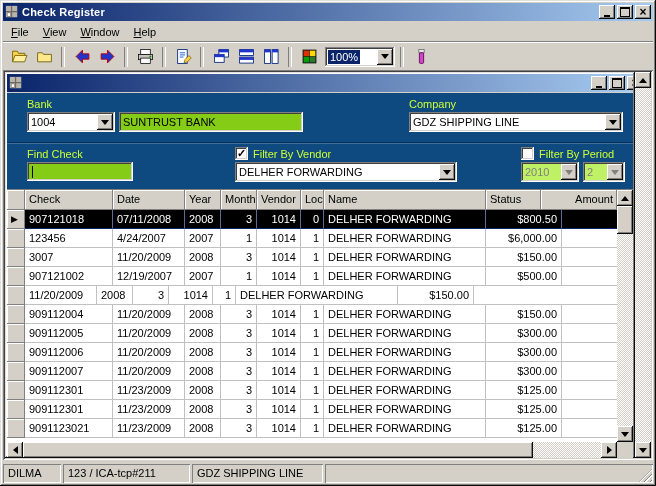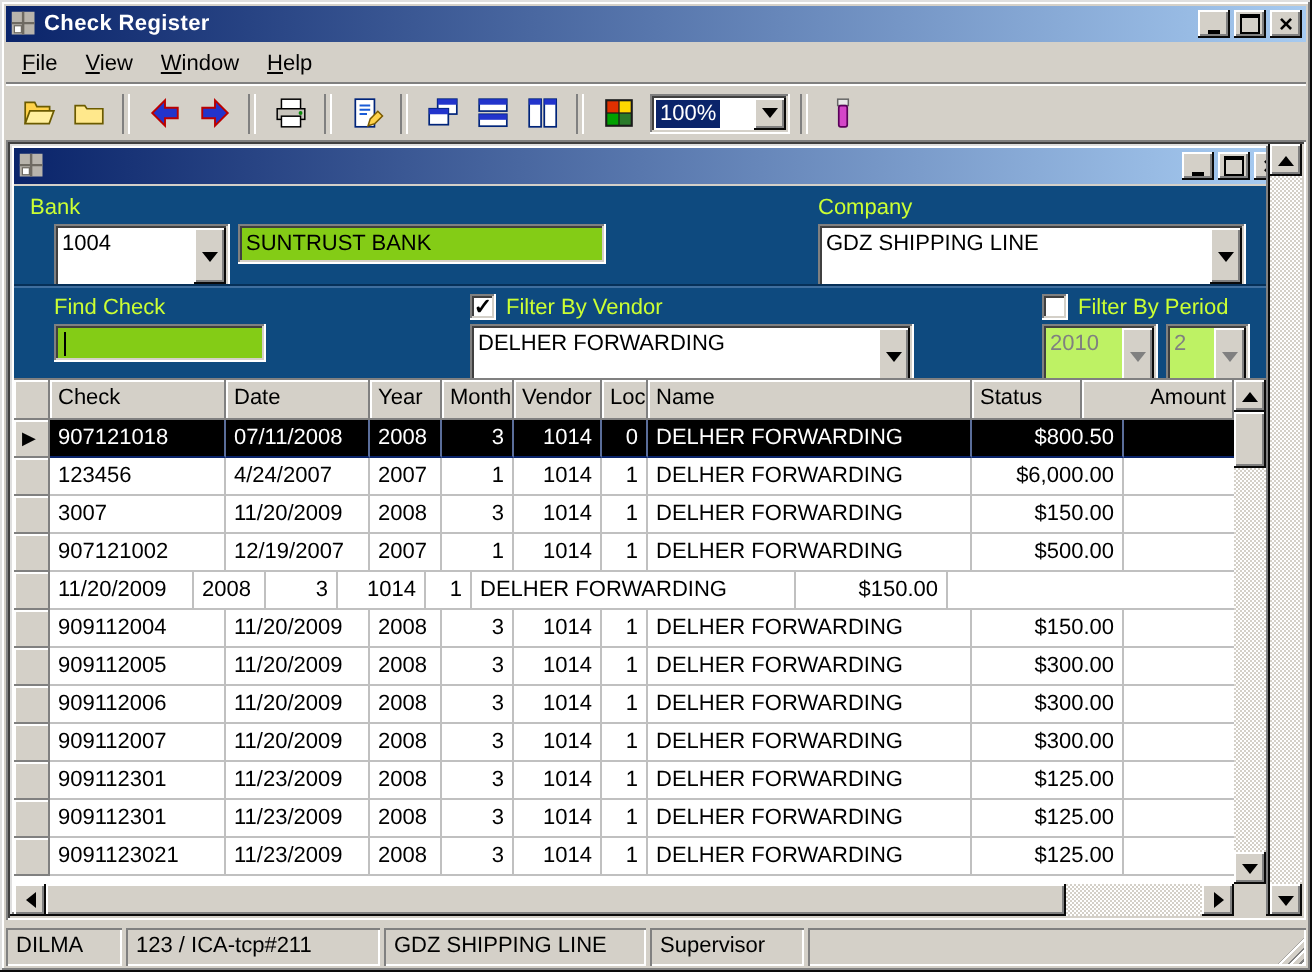--- a/index.html
+++ b/index.html
@@ -36,21 +36,21 @@
   
   .mdi{position:absolute;left:3px;right:3px;top:70px;bottom:26px;
     box-shadow:inset 1px 1px #808080,inset -1px -1px #fff,inset 2px 2px #404040,inset -2px -2px #d4d0c8;background:#9f9c94;padding:2px;}
   .child{position:absolute;left:2px;top:2px;right:18px;bottom:2px;background:#d4d0c8;
     box-shadow:inset -1px -1px #0a0a0a,inset 1px 1px #dfdfdf,inset -2px -2px #808080,inset 2px 2px #fff;}
   .childbar{position:absolute;left:2px;top:2px;right:2px;height:18px;background:linear-gradient(90deg,#0a246a,#a6caf0);
     display:flex;align-items:center;padding:0 2px;overflow:hidden;}
   .childbar .tbuttons{margin-right:-12px;}
   .childbody{position:absolute;left:2px;right:2px;top:21px;bottom:0;background:#0e4a7f;overflow:hidden;}
   .lbl{position:absolute;color:#ccff33;}
-  .combo{position:absolute;height:32px;box-shadow:inset -1px -1px #fff,inset 1px 1px #808080,inset -2px -2px #d4d0c8,inset 2px 2px #404040;background:#fff;}
+  .combo{position:absolute;height:20px;box-shadow:inset -1px -1px #fff,inset 1px 1px #808080,inset -2px -2px #d4d0c8,inset 2px 2px #404040;background:#fff;}
   .combo .cval{position:absolute;left:4px;top:4px;right:20px;line-height:13px;white-space:nowrap;overflow:hidden;}
   .combo.dis{background:#bef264;}
   .combo.dis .cval{color:#808080;}
   .field{position:absolute;height:20px;box-shadow:inset -1px -1px #fff,inset 1px 1px #808080,inset -2px -2px #d4d0c8,inset 2px 2px #404040;background:#84cc16;}
   .field input{position:absolute;left:3px;top:3px;right:3px;bottom:3px;border:0;outline:0;font:11px "Liberation Sans",sans-serif;padding:0 1px;background:transparent;}
   .caret{position:absolute;left:5px;top:4px;width:1px;height:12px;background:#000;}
   .sep-groove{position:absolute;left:0;right:0;top:49px;height:0;border-top:1px solid #063058;border-bottom:1px solid #3f6f9f;}
   .cbrow{position:absolute;display:flex;align-items:center;gap:5px;}
   .cb{width:13px;height:13px;background:#fff;box-shadow:inset -1px -1px #fff,inset 1px 1px #808080,inset -2px -2px #d4d0c8,inset 2px 2px #404040;
     display:flex;align-items:center;justify-content:center;font-size:11px;font-weight:bold;color:#fff;}
@@ -234,21 +234,21 @@
                 <span class="g-max"></span>
               </span>
           <span class="wbtn raised">
                 <span class="g-close">×</span>
               </span>
         </span>
       </div>
 
       <div class="childbody">
 
-        <span class="lbl" style="left:8px;top:5px">Bank</span>
+        <span class="lbl" style="left:20px;top:5px">Bank</span>
         <span class="combo" style="left:20px;top:19px;width:88px">
           <span class="cval">1004</span>
           <span class="combo-btn raised">
                 <span class="dd"></span>
               </span>
         </span>
         <span class="field" style="left:112px;top:19px;width:184px">
           <input value="SUNTRUST BANK" style="">
         </span>
         <span class="lbl" style="left:402px;top:5px">Company</span>
@@ -490,20 +490,19 @@
       <span class="sbtn raised">
             <span class="t-dn"></span>
           </span>
     </div>
   </div>
 
   <div class="statusbar">
     <span class="spanel sp0">DILMA</span>
     <span class="spanel sp1">123 / ICA-tcp#211</span>
     <span class="spanel sp2">GDZ SHIPPING LINE</span>
-    <span class="spanel sp3">Supervisor</span>
     <span class="spanel sp4">
           <span class="grip"></span>
         </span>
   </div>
 
 </div>
 </div>
 
 </body></html>

